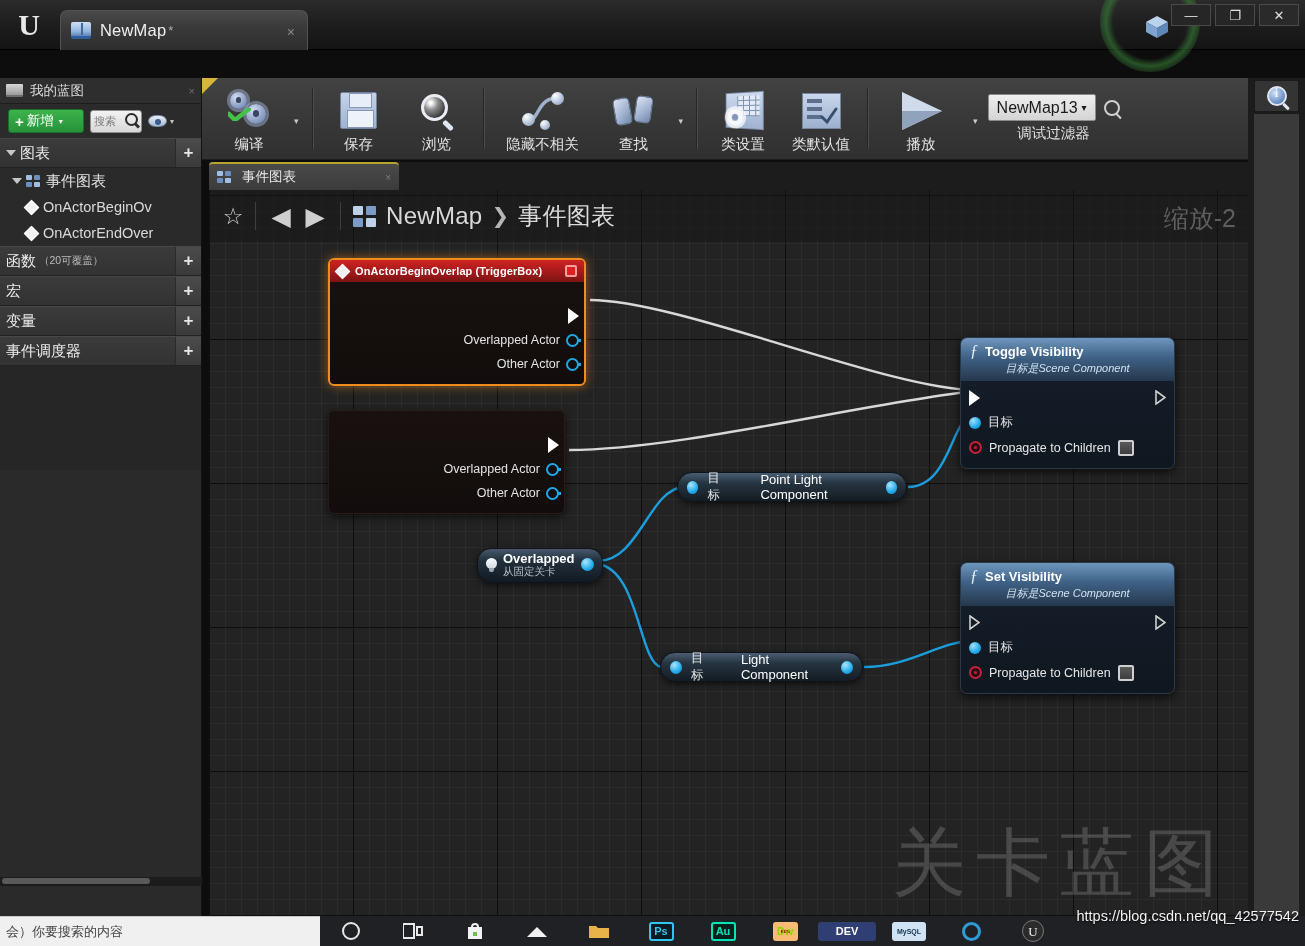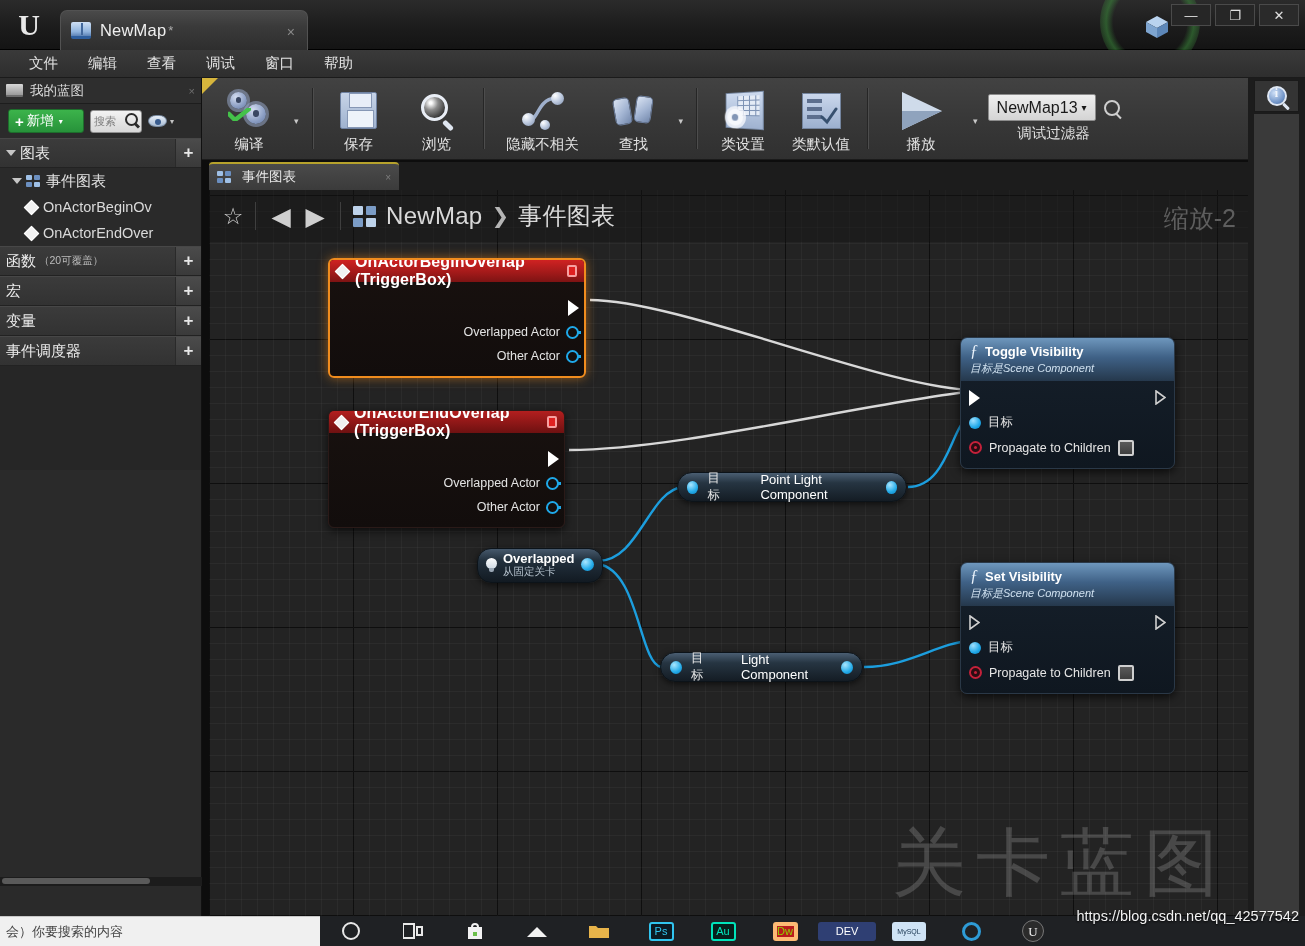--- a/index.html
+++ b/index.html
@@ -343,24 +343,24 @@
     box-shadow: 0 3px 9px rgba(0,0,0,.65);
   }
   .evt-node.selected { border: 2px solid #f08c1e; box-shadow: 0 0 11px rgba(240,140,30,.55); }
   .evt-hdr {
     height: 22px; display: flex; align-items: center; padding: 0 7px;
     background: linear-gradient(180deg,#b31f1f 0%,#8d1717 55%,#6e1111 100%);
   }
   .evt-hdr.bright { background: linear-gradient(180deg,#cf2222 0%,#a41a1a 55%,#7d1313 100%); }
   .evt-hdr .dia { width:11px;height:11px;background:#f0f0f0;transform:rotate(45deg);
     margin-right:7px; flex:none; border:1px solid #fff;}
-  .evt-hdr .ttl { color:#fff; font-size: 16px; font-weight: bold; letter-spacing:.1px;}
+  .evt-hdr .ttl { color:#fff; font-size: 11px; font-weight: bold; letter-spacing:.1px;}
   .evt-hdr .dot-sq { margin-left:auto; width:12px;height:12px; background:#e02020;
     border:2px solid #f7a0a0; border-radius:2px; }
-  .evt-body { padding: 14px 0 8px 0; }
+  .evt-body { padding: 22px 0 8px 0; }
   .pin-row {
     display: flex; align-items: center; justify-content: flex-end;
     height: 24px; padding-right: 5px; gap: 6px;
   }
   .pin-lbl { color: #e3e3e3; font-size: 12.5px; }
   .pin-exec-out {
     width: 0; height: 0; border-left: 11px solid #fff;
     border-top: 8px solid transparent; border-bottom: 8px solid transparent;
   }
   .pin-obj {
@@ -378,21 +378,21 @@
     box-shadow: 0 3px 10px rgba(0,0,0,.7);
   }
   .fn-hdr {
     padding: 4px 9px 5px 9px;
     background: linear-gradient(180deg,#6e97bd 0%,#3f6186 45%,#25384c 100%);
   }
   .fn-hdr .row1 { display:flex; align-items:center; gap:7px; }
   .fn-f { color:#e9f2fb; font-size: 16px; font-style: italic;
     font-family: "Liberation Serif", serif; }
   .fn-title { color:#fff; font-size: 13px; font-weight: bold; }
-  .fn-sub { color:#cfe0ef; font-size: 11px; font-style: italic; margin-top:1px; }
+  .fn-sub { color:#cfe0ef; font-size: 11px; font-style: italic; margin-top:1px;text-align:center; }
   .fn-body { padding: 4px 0 8px 0; }
   .fn-row {
     display:flex; align-items:center; height: 25px; padding: 0 8px; gap: 7px;
     position: relative;
   }
   .fn-row .right { margin-left:auto; }
   .fn-lbl { color:#e6e6e6; font-size: 12.5px; }
   .exec-outline {
     width: 11px; height: 15px; position: relative;
   }
@@ -457,21 +457,21 @@
     display: flex; align-items: center; padding-left: 6px;
     color: #444; font-size: 13px; white-space: nowrap; overflow: hidden;
   }
   .taskbar {
     position: absolute; left: 320px; bottom: 0; width: 985px; height: 30px;
     background: #1f2124; display: flex; align-items: center; gap: 0;
   }
   .tb-ic { width: 62px; height: 30px; display:flex; align-items:center; justify-content:center; }
   .tb-badge {
     width: 25px; height: 19px; border-radius: 3px; font-size: 11px;
-    display:flex;align-items:center;justify-content:center; font-weight:normal;
+    display:flex;align-items:center;justify-content:center; font-weight:bold;
     font-family:"Liberation Sans",sans-serif;
   }
   .cortana { width:19px;height:19px;border-radius:50%;border:3px solid #2e9bd6; }
   .url-wm {
     position:absolute; right: 6px; bottom: 22px; color:#f2f2f2; font-size: 14.5px;
     text-shadow: 0 1px 2px rgba(0,0,0,.9);
   }
   .scroll-h {
     position:absolute; left:0; bottom:30px; width:202px; height:9px; background:#1c1c1c;
   }
@@ -502,28 +502,20 @@
       </svg>
     </div>
 
     <div class="win-btns">
       <div class="win-btn">—</div>
       <div class="win-btn">❐</div>
       <div class="win-btn close">✕</div>
     </div>
   </div>
 
-  <div class="menubar">
-    <div class="menu-item">文件</div>
-    <div class="menu-item">编辑</div>
-    <div class="menu-item">查看</div>
-    <div class="menu-item">调试</div>
-    <div class="menu-item">窗口</div>
-    <div class="menu-item">帮助</div>
-  </div>
 
   <div class="left-panel">
     <div class="lp-header">
       <div class="bk-ico"></div>
       <span class="lp-title">我的蓝图</span>
       <span class="lp-x">×</span>
     </div>
 
     <div class="lp-toolbar">
       <div class="btn-add">
@@ -772,25 +764,20 @@
           <span class="pin-obj"></span>
         </div>
         <div class="pin-row">
           <span class="pin-lbl">Other Actor</span>
           <span class="pin-obj"></span>
         </div>
       </div>
     </div>
 
     <div class="node evt-node" style="left:119px; top:220px; width:237px;">
-      <div class="evt-hdr">
-        <span class="dia"></span>
-        <span class="ttl">OnActorEndOverlap (TriggerBox)</span>
-        <span class="dot-sq"></span>
-      </div>
       <div class="evt-body">
         <div class="pin-row">
           <span class="pin-exec-out"></span>
         </div>
         <div class="pin-row">
           <span class="pin-lbl">Overlapped Actor</span>
           <span class="pin-obj"></span>
         </div>
         <div class="pin-row">
           <span class="pin-lbl">Other Actor</span>
@@ -917,21 +904,21 @@
           <path d="M1 3 h7 l2 2 h11 v10 h-20 z" fill="#e8b44a"></path>
         </svg>
     </div>
     <div class="tb-ic">
       <span class="tb-badge" style="border:2px solid #31c5f0;background:#0b1a24;color:#31c5f0">Ps</span>
     </div>
     <div class="tb-ic">
       <span class="tb-badge" style="border:2px solid #00e4bb;background:#06201c;color:#00e4bb">Au</span>
     </div>
     <div class="tb-ic">
-      <span class="tb-badge" style="border:4px solid #fdba74;background:#b91c1c;color:#8fd400">Dw</span>
+      <span class="tb-badge" style="border:8px solid #fdba74;background:#b91c1c;color:#8fd400">Dw</span>
     </div>
     <div class="tb-ic">
       <span class="tb-badge" style="width:58px;background:#2f3f73;color:#fff">DEV</span>
     </div>
     <div class="tb-ic">
       <span class="tb-badge" style="width:34px;background:#cfe3f5;color:#16324d;font-size:7px">MySQL</span>
     </div>
     <div class="tb-ic">
       <span class="cortana"></span>
     </div>

